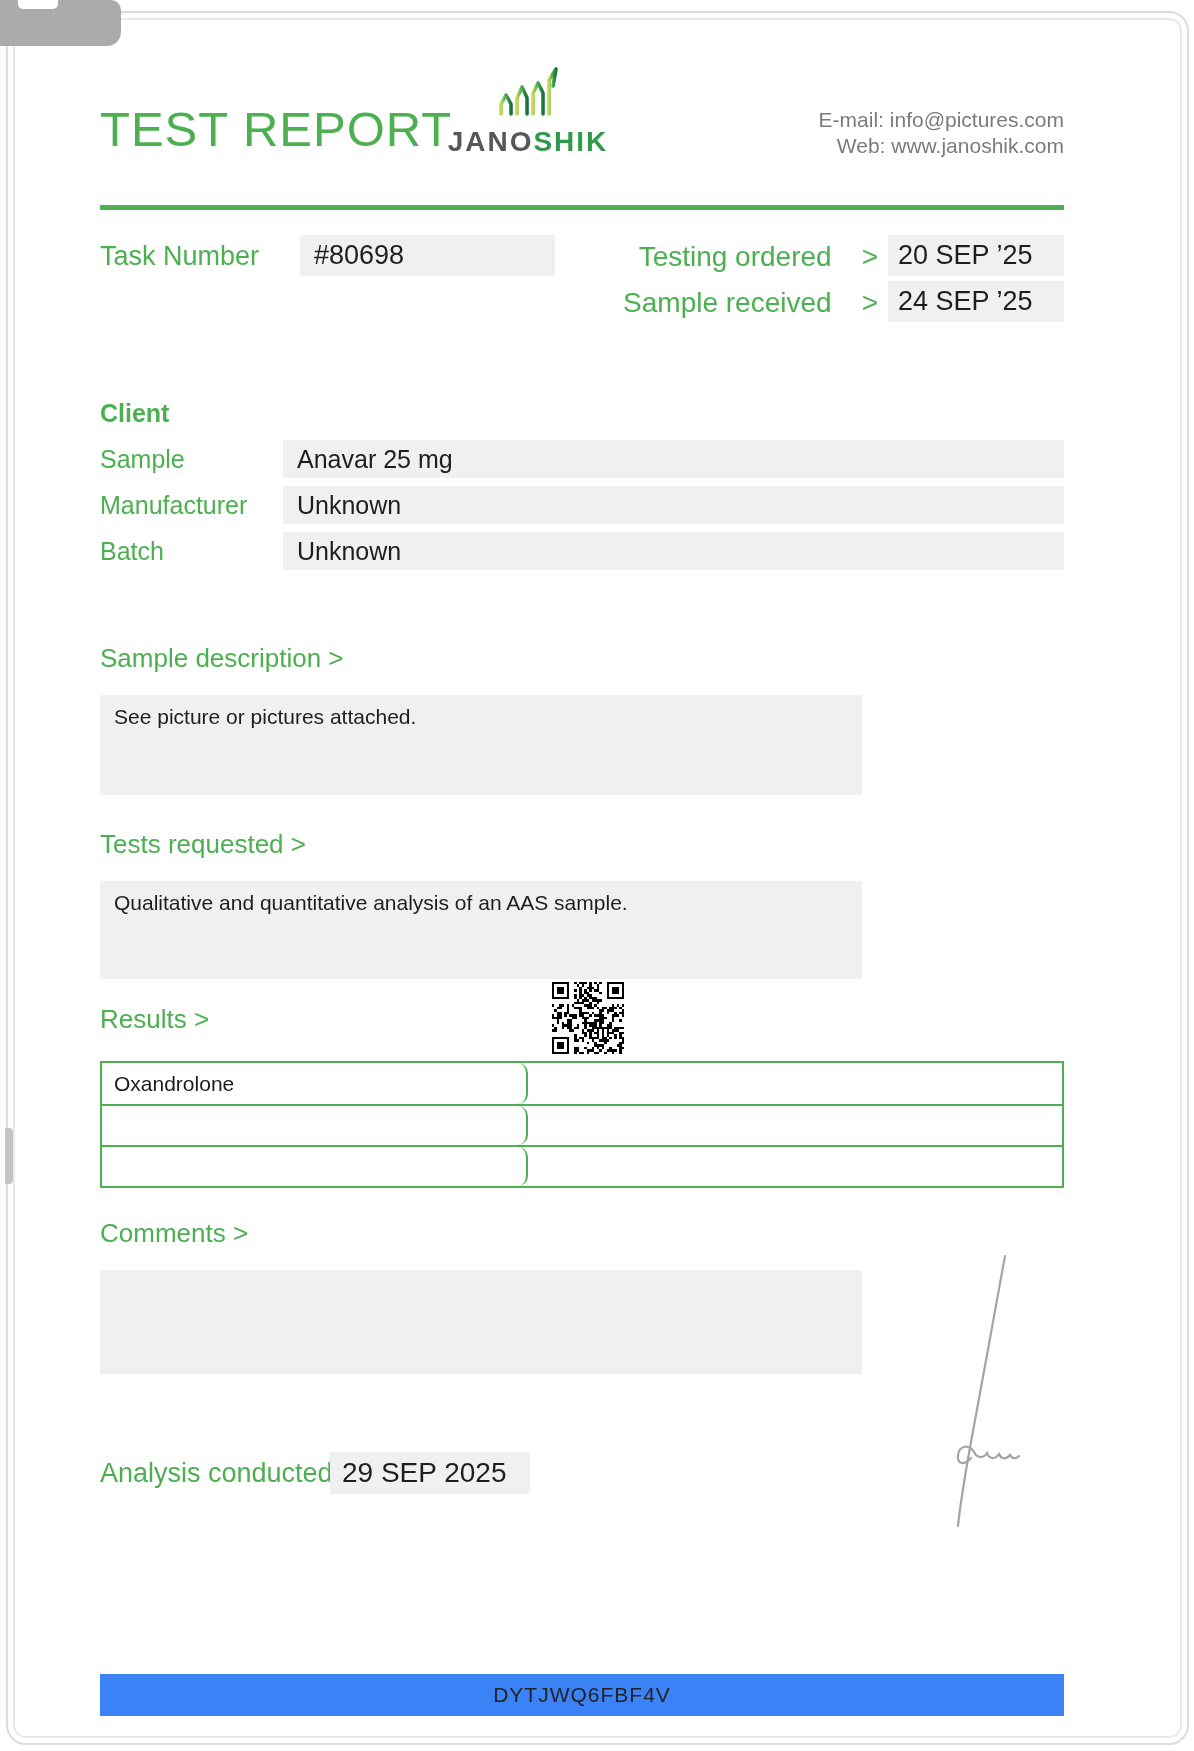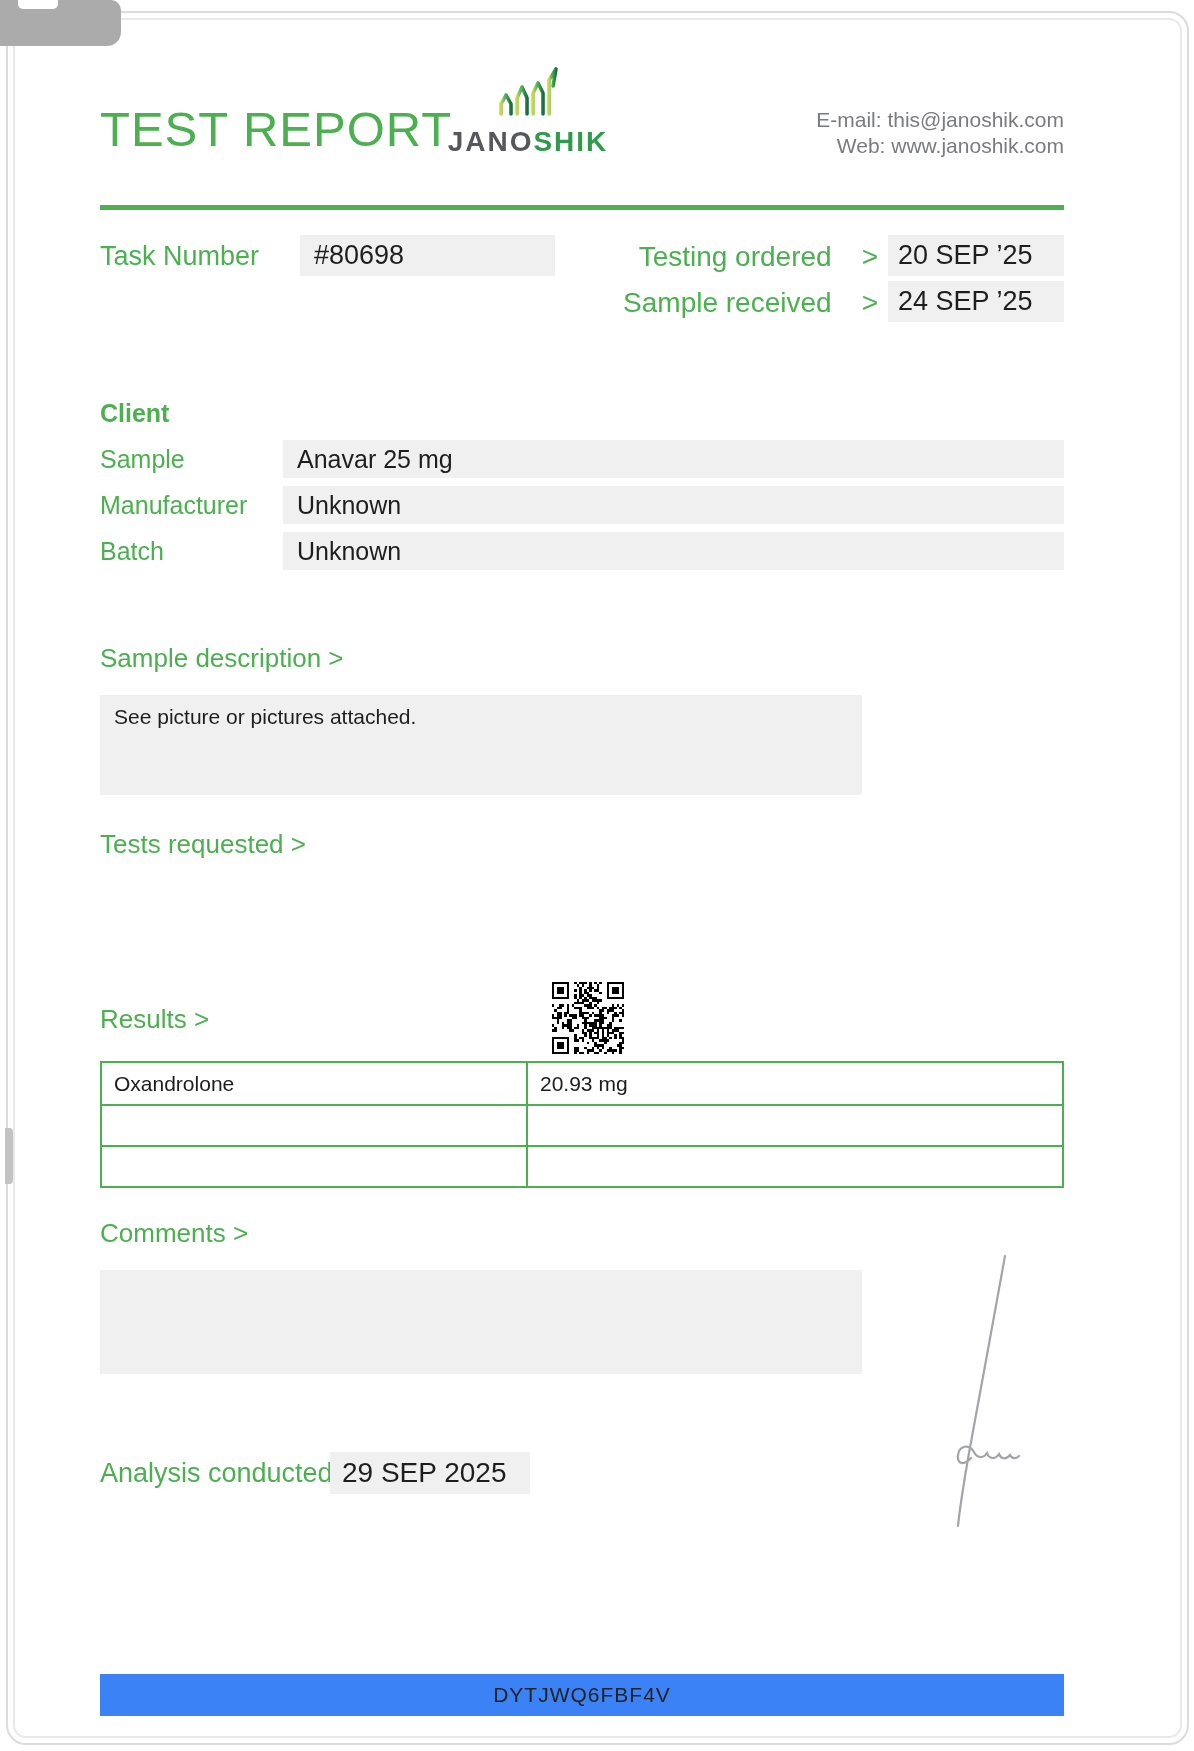--- a/index.html
+++ b/index.html
@@ -46,21 +46,21 @@
   
   .sec-label { position:absolute; left:100px; font-size:26px; color:var(--green); }
   .sec-box   { position:absolute; left:100px; width:762px; background:#f0f0f0; font-size:21px; color:#1e1e1e;
                padding:10px 14px; }
 
   
   .rtable { position:absolute; left:100px; top:1061px; width:964px; border:2px solid var(--green); }
   .rtable .trow { display:grid; grid-template-columns:426px 1fr; height:41px; }
   .rtable .trow + .trow { border-top:2px solid var(--green); }
   .rtable .tcell { display:flex; align-items:center; padding-left:12px; font-size:21px; color:#1c1c1c; }
-  .rtable .tcell:first-child { border-right:2px solid var(--green); }
+  .rtable .tcell:first-child { border-right:2px solid var(--green);border-radius:10px; }
 
   
   .an-label { position:absolute; left:100px; top:1458px; font-size:27px; color:var(--green); }
   .an-box   { position:absolute; left:330px; top:1452px; width:200px; height:42px; font-size:28px; padding-left:12px; }
   .sig-label{ position:absolute; left:640px; top:1458px; width:280px; text-align:right; font-size:27px; color:var(--green); }
   .sig-svg  { position:absolute; left:925px; top:1248px; width:118px; height:290px; }
   .qr       { position:absolute; left:552px; top:982px; width:72px; height:72px; }
   .verify   { position:absolute; left:100px; top:1616px; width:964px; font-size:27px; color:var(--green); white-space:nowrap; }
   .key-box  { position:absolute; left:100px; top:1674px; width:964px; height:42px; background:#3b82f6;
               display:flex; align-items:center; justify-content:center; font-size:21px; letter-spacing:1px; color:#222; }
@@ -92,21 +92,21 @@
       <path d="M23 48 V32 L28 21 L33 32 V48"></path>
       <path d="M39 48 V27 L44 17 L49 27 V48"></path>
       <path d="M55 48 V14 L62 3 L59 20"></path>
     </g>
   </svg>
   <div class="logo-text">
     <span class="dark">JANO</span><span class="grn">SHIK</span>
   </div>
 
   <div class="contact">
-    <div>E-mail: this@janoshik.com</div>
+    <div>E-mail: info@pictures.com</div>
     <div>Web: www.janoshik.com</div>
   </div>
 
   <div class="rule"></div>
 
   <div class="task-label">Task Number</div>
   <div class="task-box gbox">#80698</div>
 
   <div class="date-label" style="top:241px;">
     <span>Testing ordered</span>
@@ -128,20 +128,21 @@
   <div class="info-label" style="top:491px;">Manufacturer</div>
   <div class="info-box gbox" style="top:486px;">Unknown</div>
 
   <div class="info-label" style="top:537px;">Batch</div>
   <div class="info-box gbox" style="top:532px;">Unknown</div>
 
   <div class="sec-label" style="top:643px;">Sample description &gt;</div>
   <div class="sec-box" style="top:695px; height:100px;">See picture or pictures attached.</div>
 
   <div class="sec-label" style="top:829px;">Tests requested &gt;</div>
+  <div class="sec-box" style="top:881px; height:98px;">Qualitative and quantitative analysis of an AAS sample.</div>
 
   <svg class="qr" id="qr" viewBox="0 0 29 29" shape-rendering="crispEdges">
       <rect x="0" y="0" width="29" height="29" fill="#fff"></rect>
       <rect x="0" y="0" width="7" height="7" fill="#000"></rect>
       <rect x="1" y="1" width="5" height="5" fill="#fff"></rect>
       <rect x="2" y="2" width="3" height="3" fill="#000"></rect>
       <rect x="22" y="0" width="7" height="7" fill="#000"></rect>
       <rect x="23" y="1" width="5" height="5" fill="#fff"></rect>
       <rect x="24" y="2" width="3" height="3" fill="#000"></rect>
       <rect x="0" y="22" width="7" height="7" fill="#000"></rect>
@@ -429,21 +430,20 @@
       <rect x="18" y="28" width="1" height="1" fill="#000"></rect>
       <rect x="21" y="28" width="1" height="1" fill="#000"></rect>
       <rect x="24" y="28" width="1" height="1" fill="#000"></rect>
       <rect x="27" y="28" width="1" height="1" fill="#000"></rect>
     </svg>
   <div class="sec-label" style="top:1004px;">Results &gt;</div>
 
   <div class="rtable">
     <div class="trow">
       <div class="tcell">Oxandrolone</div>
-      <div class="tcell">20.93 mg</div>
     </div>
     <div class="trow">
       <div class="tcell"></div>
       <div class="tcell"></div>
     </div>
     <div class="trow">
       <div class="tcell"></div>
       <div class="tcell"></div>
     </div>
   </div>

